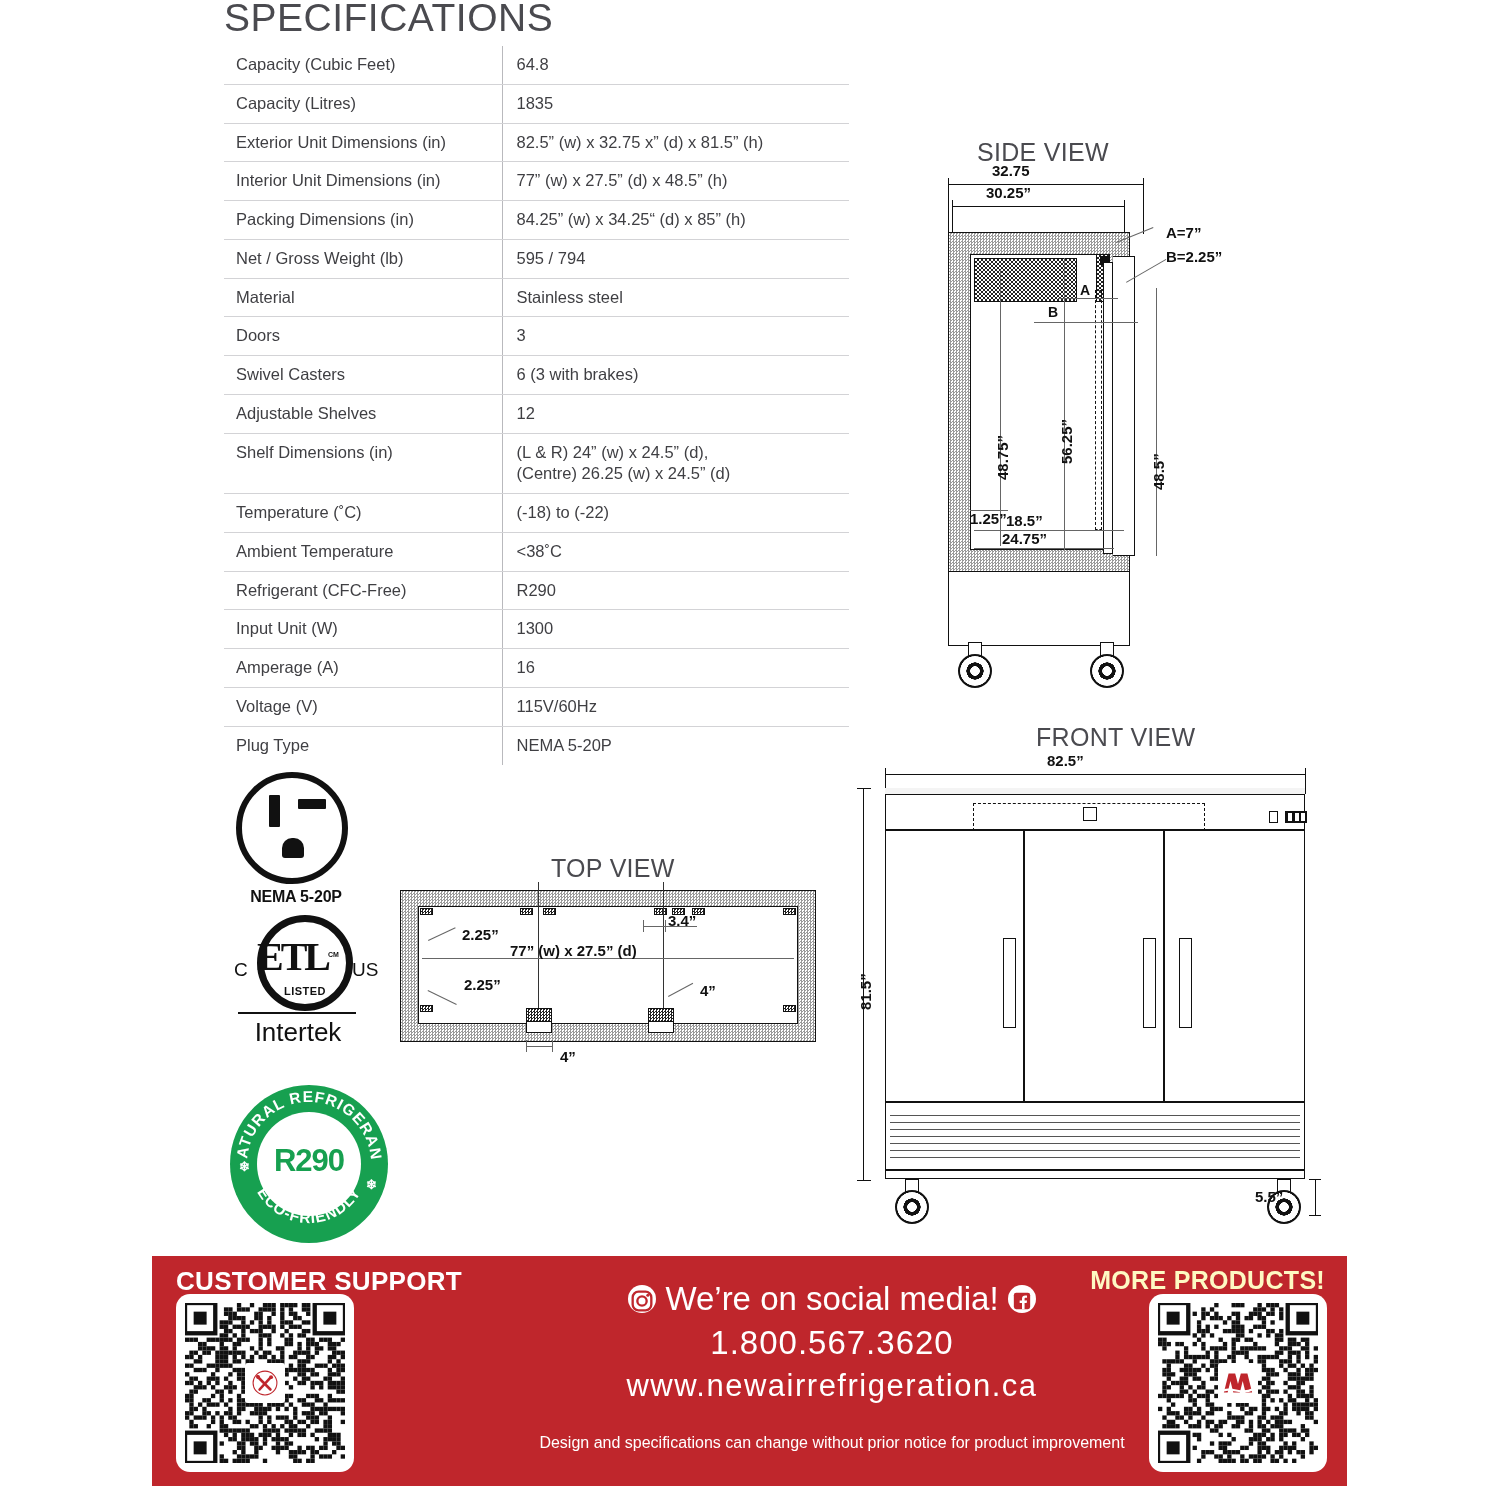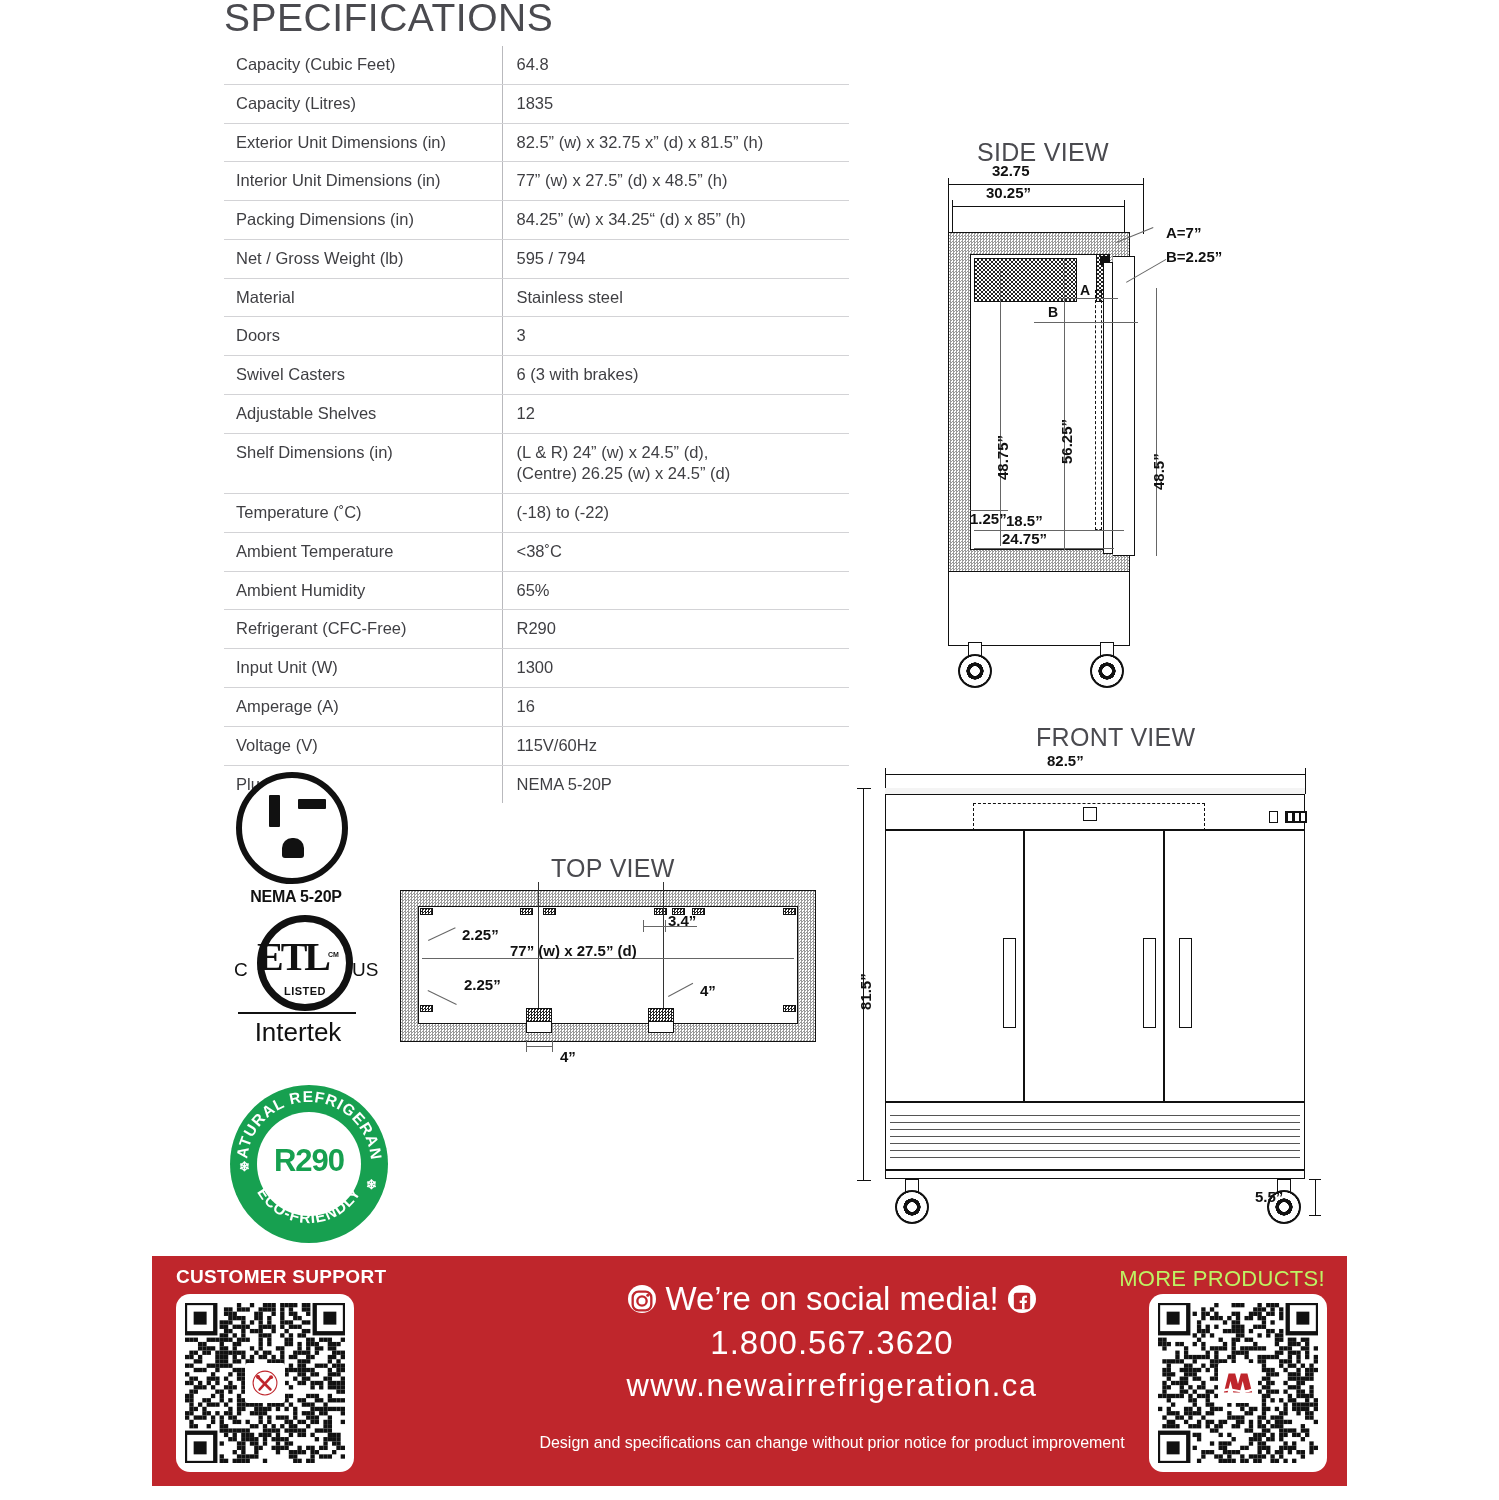--- a/index.html
+++ b/index.html
@@ -156,23 +156,23 @@
   #r290-text { position:absolute; left:27px; top:58px; width:104px; text-align:center;
                font-size:31px; font-weight:bold; color:#17a050; letter-spacing:-1px; }
   .r290-arc { position:absolute; left:0; top:0; width:158px; height:158px; }
   .r290-arc text { font-size:15.5px; font-weight:bold; fill:#ffffff;
                    font-family:"Liberation Sans", sans-serif; letter-spacing:1px; }
   .snow { position:absolute; color:#fff; font-size:13px; font-weight:bold; }
 
   
   #footer { position:absolute; left:152px; top:1256px; width:1195px; height:230px;
             background:#bf262c; }
-  #cs-label { position:absolute; left:24px; top:10px; font-size:19px; color:#fff; font-weight:bold;
+  #cs-label { position:absolute; left:24px; top:10px; font-size:26px; color:#fff; font-weight:bold;
               letter-spacing:0.3px; }
-  #mp-label { position:absolute; right:22px; top:10px; font-size:22px; color:#bef264; font-weight:normal;
+  #mp-label { position:absolute; right:22px; top:10px; font-size:25px; color:#fef9c3; font-weight:bold;
               letter-spacing:0.3px; }
   .qr-card { position:absolute; width:178px; height:178px; background:#fff; border-radius:14px; padding:9px; }
   #qr-left  { left:24px; top:38px; }
   #qr-right { right:20px; top:38px; }
   .qr-canvas { position:relative; width:160px; height:160px; }
   .qr-center { position:absolute; left:50%; top:50%; transform:translate(-50%,-50%);
                width:40px; height:40px; background:#fff; display:flex;
                align-items:center; justify-content:center; border-radius:3px; }
 
   #social-line { position:absolute; left:420px; top:24px; width:520px; text-align:center;
@@ -237,24 +237,20 @@
         <td class="v" style="white-space: pre-line;">(L &amp; R) 24” (w) x 24.5” (d),
 (Centre) 26.25 (w) x 24.5” (d)</td>
       </tr>
       <tr>
         <td class="k">Temperature (˚C)</td>
         <td class="v" style="white-space: pre-line;">(-18) to (-22)</td>
       </tr>
       <tr>
         <td class="k">Ambient Temperature</td>
         <td class="v" style="white-space: pre-line;">&lt;38˚C</td>
-      </tr>
-      <tr>
-        <td class="k">Ambient Humidity</td>
-        <td class="v" style="white-space: pre-line;">65%</td>
       </tr>
       <tr>
         <td class="k">Refrigerant (CFC-Free)</td>
         <td class="v" style="white-space: pre-line;">R290</td>
       </tr>
       <tr>
         <td class="k">Input Unit (W)</td>
         <td class="v" style="white-space: pre-line;">1300</td>
       </tr>
       <tr>

